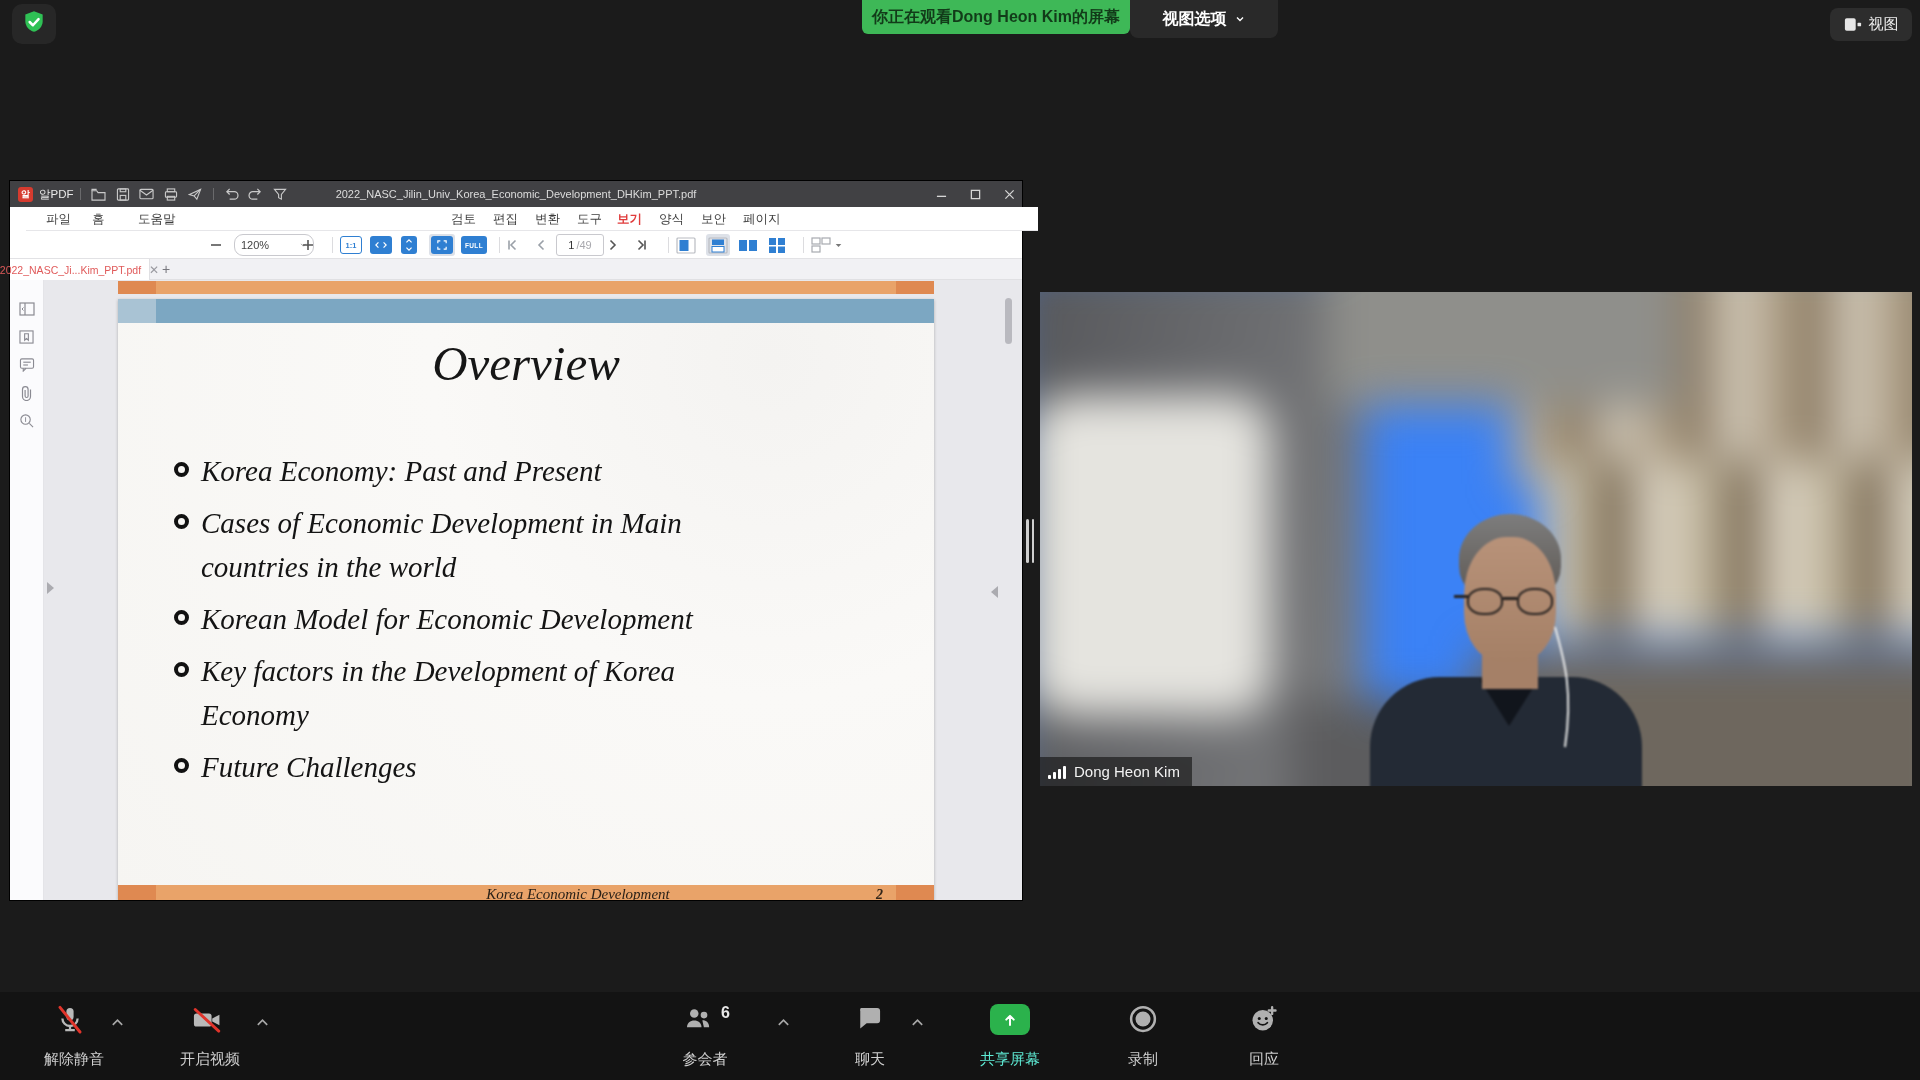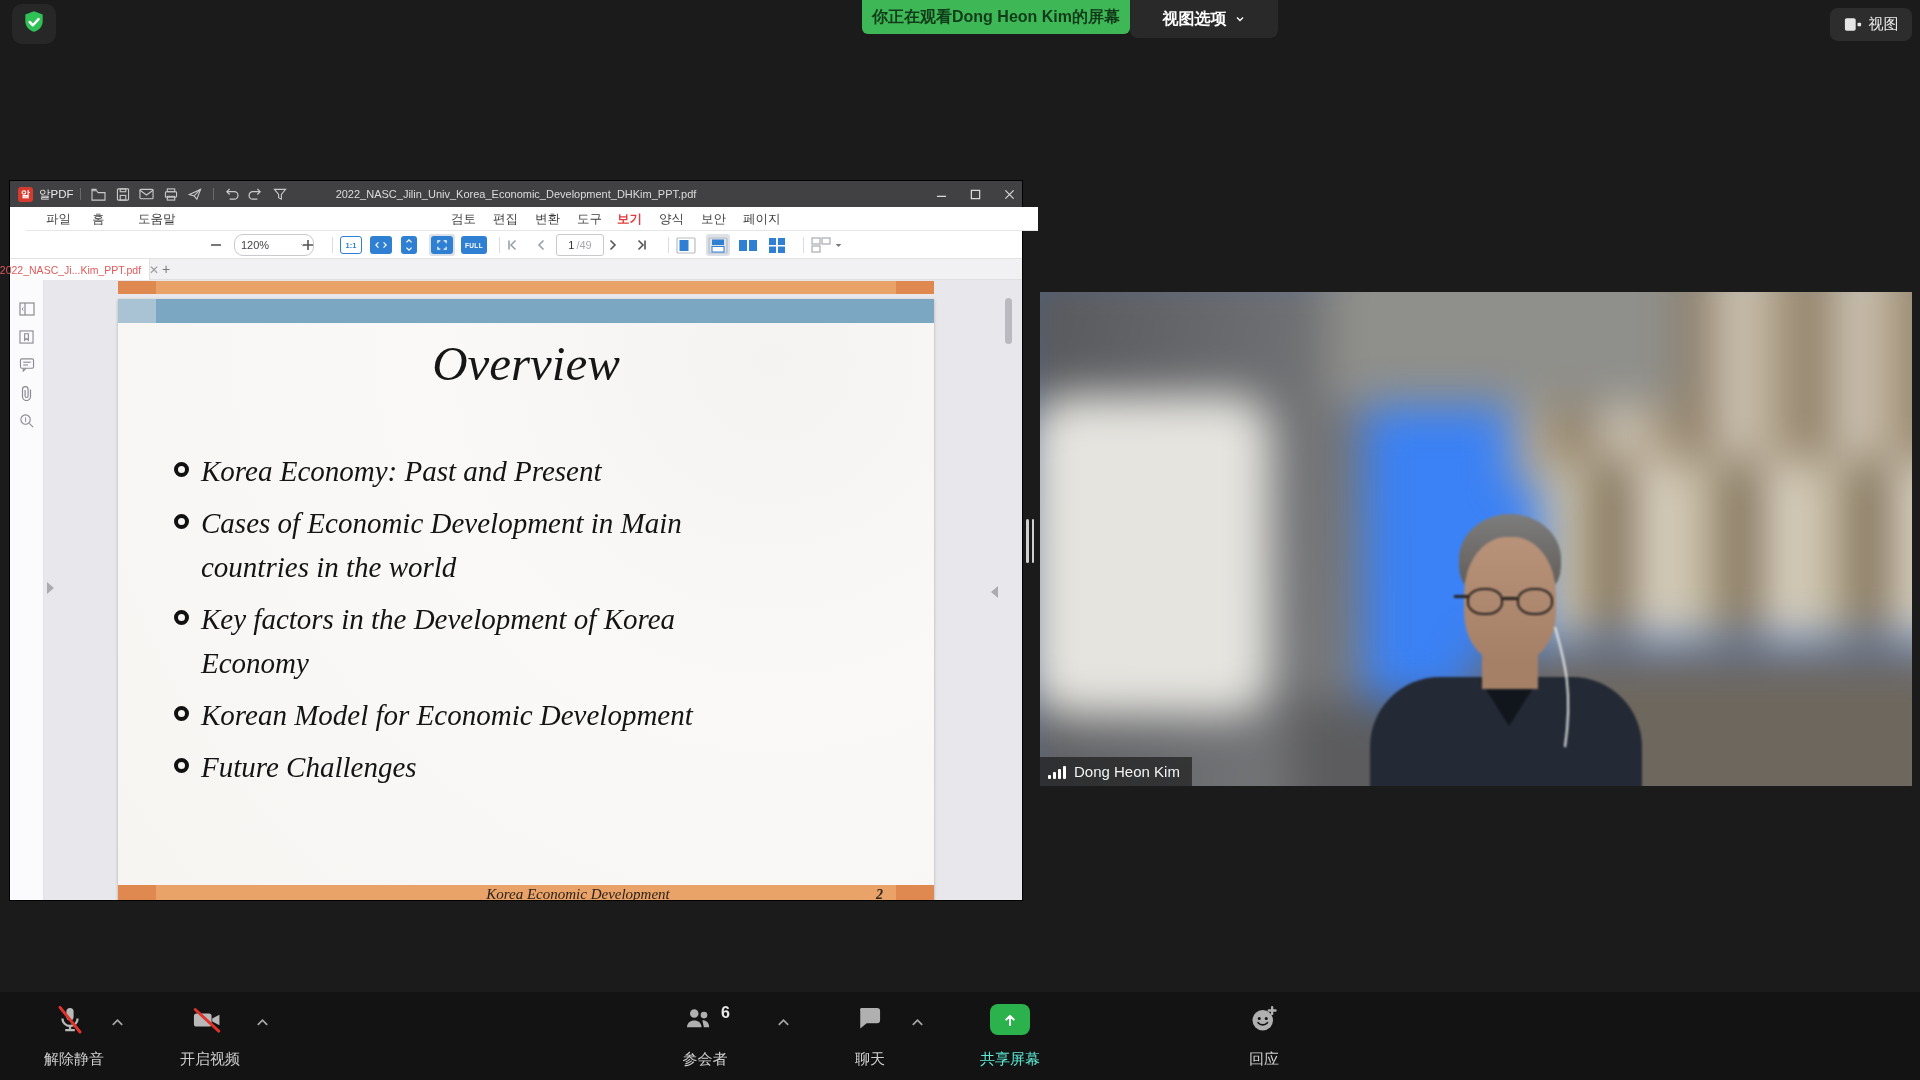--- a/index.html
+++ b/index.html
@@ -402,25 +402,25 @@
             <li>
                 <span class="ring"></span>
                 <span class="btxt">Korea Economy: Past and Present</span>
               </li>
             <li>
                 <span class="ring"></span>
                 <span class="btxt">Cases of Economic Development in Main countries in the world</span>
               </li>
             <li>
                 <span class="ring"></span>
-                <span class="btxt">Key factors in the Development of Korea Economy</span>
+                <span class="btxt">Korean Model for Economic Development</span>
               </li>
             <li>
                 <span class="ring"></span>
-                <span class="btxt">Korean Model for Economic Development</span>
+                <span class="btxt">Key factors in the Development of Korea Economy</span>
               </li>
             <li>
                 <span class="ring"></span>
                 <span class="btxt">Future Challenges</span>
               </li>
           </ul>
           <div class="slide-footband">
             <span class="band-cap" style="left:0"></span>
             <span class="band-cap" style="right:0"></span>
             <span class="foot-text">Korea Economic Development</span>
@@ -537,20 +537,29 @@
 
     <div class="grp" style="left:950px">
       <span class="share-tile">
         <svg width="20" height="20" viewBox="0 0 24 24">
             <path d="M12 18V8M7.5 11.5L12 7l4.5 4.5" stroke="#fff" stroke-width="2.4" fill="none" stroke-linecap="round" stroke-linejoin="round"></path>
           </svg>
       </span>
       <span class="lbl" style="color:#5eead4">共享屏幕</span>
     </div>
 
+    <div class="grp" style="left:1083px">
+      <span class="ic" style="left:45px">
+        <svg width="30" height="30" viewBox="0 0 24 24">
+            <circle cx="12" cy="12" r="9.5" fill="none" stroke="#b0b0b0" stroke-width="2"></circle>
+            <circle cx="12" cy="12" r="6" fill="#b0b0b0"></circle>
+          </svg>
+      </span>
+      <span class="lbl">录制</span>
+    </div>
 
     <div class="grp" style="left:1204px">
       <span class="ic" style="left:45px">
         <svg width="30" height="30" viewBox="0 0 24 24">
             <circle cx="11" cy="13" r="8.2" fill="#b0b0b0"></circle>
             <circle cx="8.2" cy="11.5" r="1.2" fill="#131313"></circle>
             <circle cx="13.8" cy="11.5" r="1.2" fill="#131313"></circle>
             <path d="M7.3 15a4.8 4.8 0 0 0 7.4 0" stroke="#131313" stroke-width="1.4" fill="none" stroke-linecap="round"></path>
             <path d="M18.5 2.5v5.4M15.8 5.2h5.4" stroke="#b0b0b0" stroke-width="1.9" stroke-linecap="round"></path>
           </svg>

